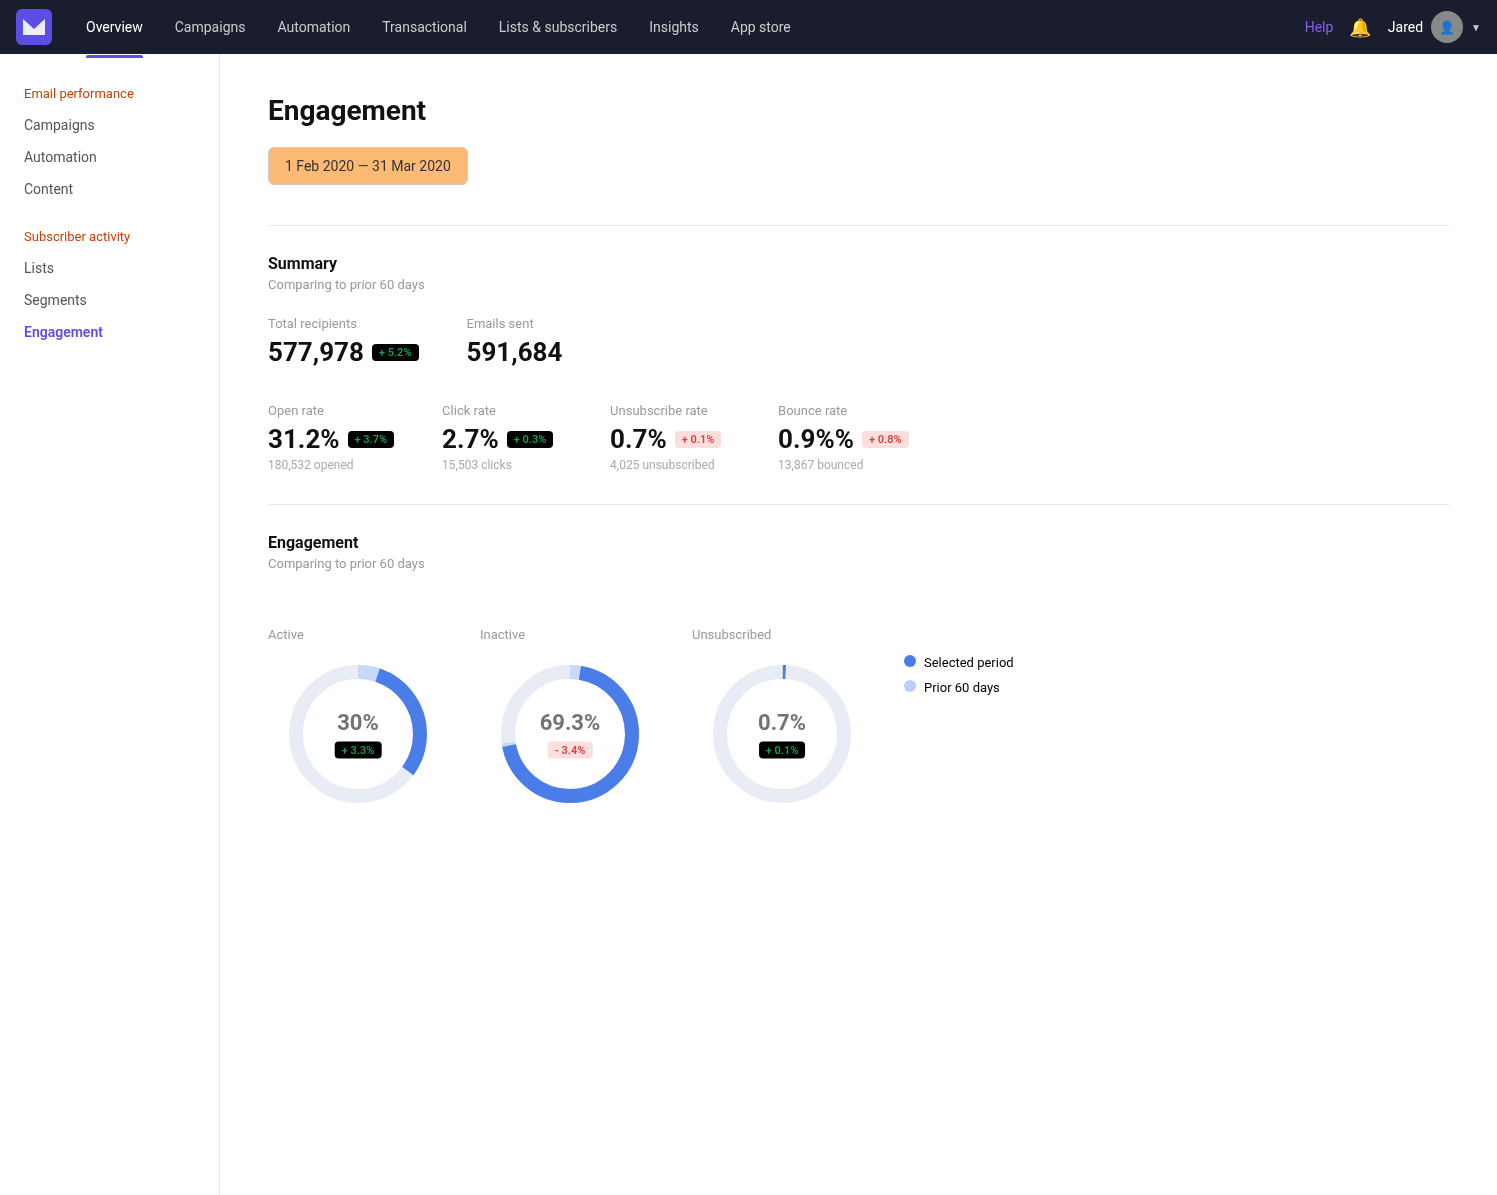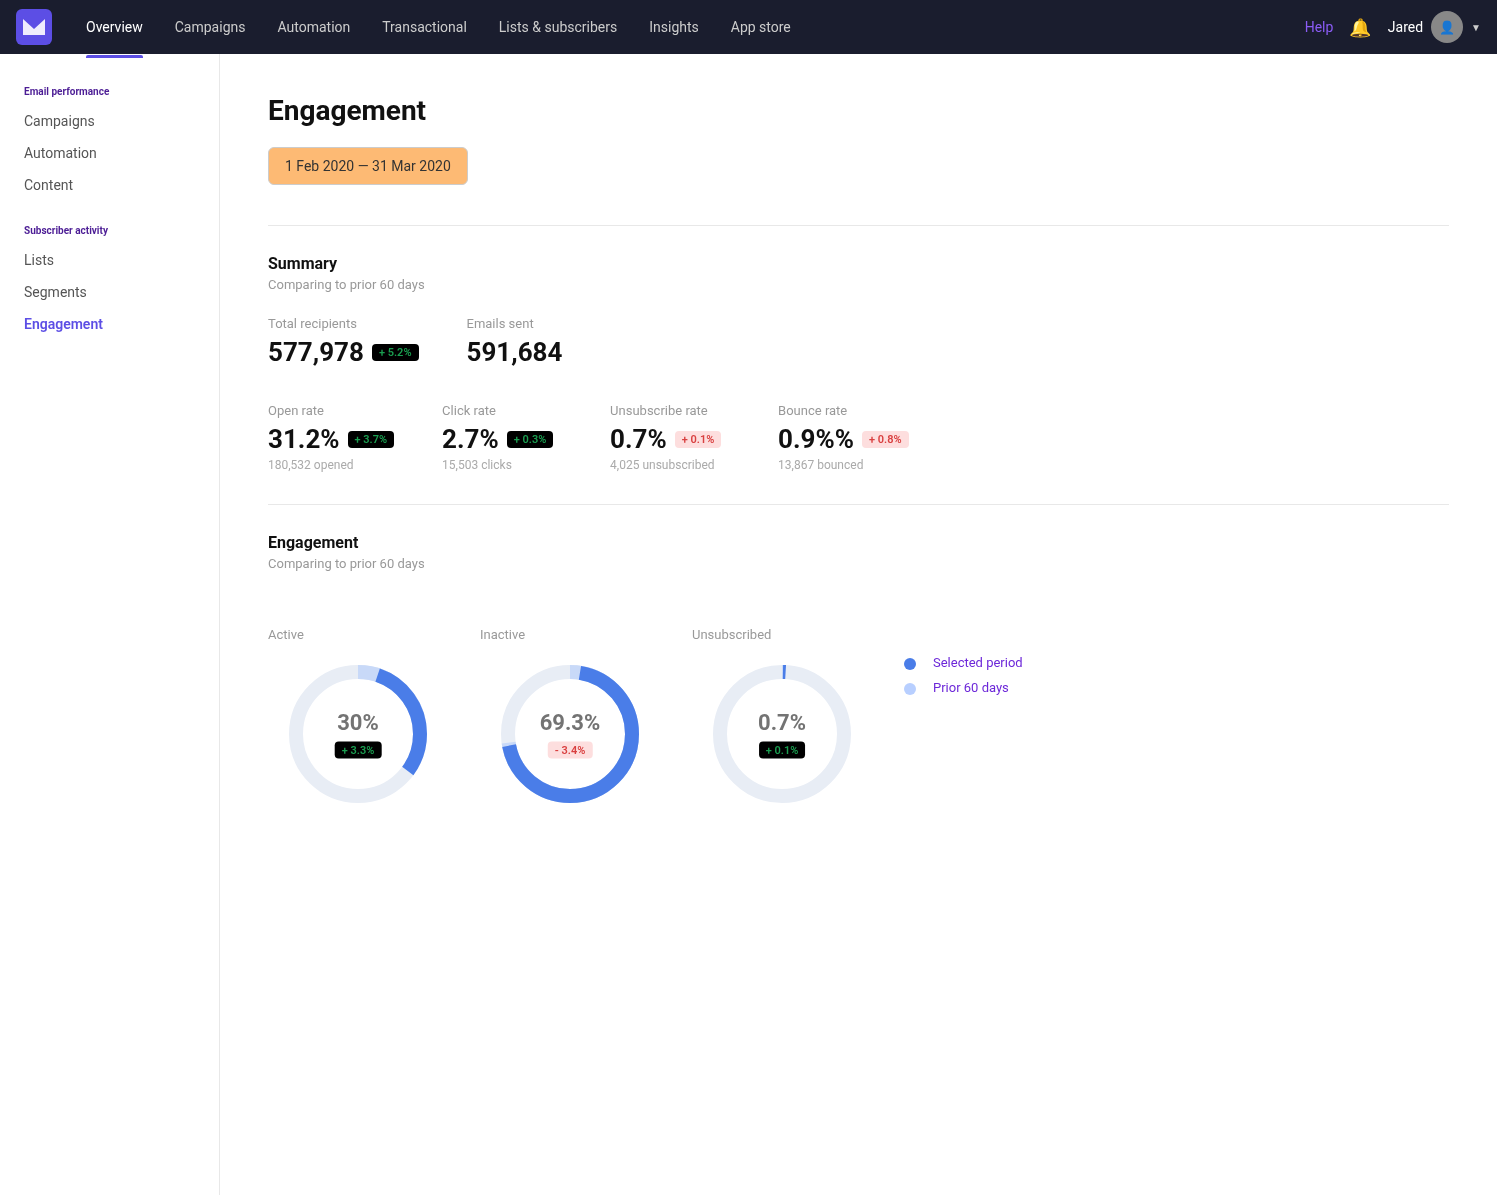--- a/index.html
+++ b/index.html
@@ -67,23 +67,23 @@
 
     
     .sidebar {
       width: 220px;
       background: #fff;
       padding: 32px 0;
       flex-shrink: 0;
       border-right: 1px solid #e8e8e8;
     }
     .sidebar-section-title {
-      font-size: 10px;
-      font-weight: 700;
-      color: #4c1d95;
+      font-size: 13px;
+      font-weight: 400;
+      color: #c2410c;
       padding: 0 24px 8px;
     }
     .sidebar-item {
       font-size: 14px;
       color: #555;
       padding: 8px 24px;
       cursor: pointer;
       display: block;
     }
     .sidebar-item.active { color: #5c4ee5; font-weight: 600; }
@@ -161,21 +161,21 @@
     .donut-center {
       position: absolute;
       top: 50%; left: 50%;
       transform: translate(-50%, -50%);
       text-align: center;
     }
     .donut-value { font-size: 22px; font-weight: 700; color: #737373; }
     .donut-badge { margin-top: 4px; }
 
     .legend-block { display: flex; flex-direction: column; gap: 10px; padding-top: 60px; }
-    .legend-item { display: flex; align-items: flex-end; gap: 17px; font-size: 13px; color: #6d28d9; }
+    .legend-item { display: flex; align-items: flex-start; gap: 8px; font-size: 13px; color: #000000; }
     .legend-dot { width: 12px; height: 12px; border-radius: 50%; }
     .legend-dot-blue { background: #4a7de8; }
     .legend-dot-lightblue { background: #b8cfff; }
 
     
     .donut-svg { transform: rotate(-90deg); }
   </style>
 </head>
 <body>
 

